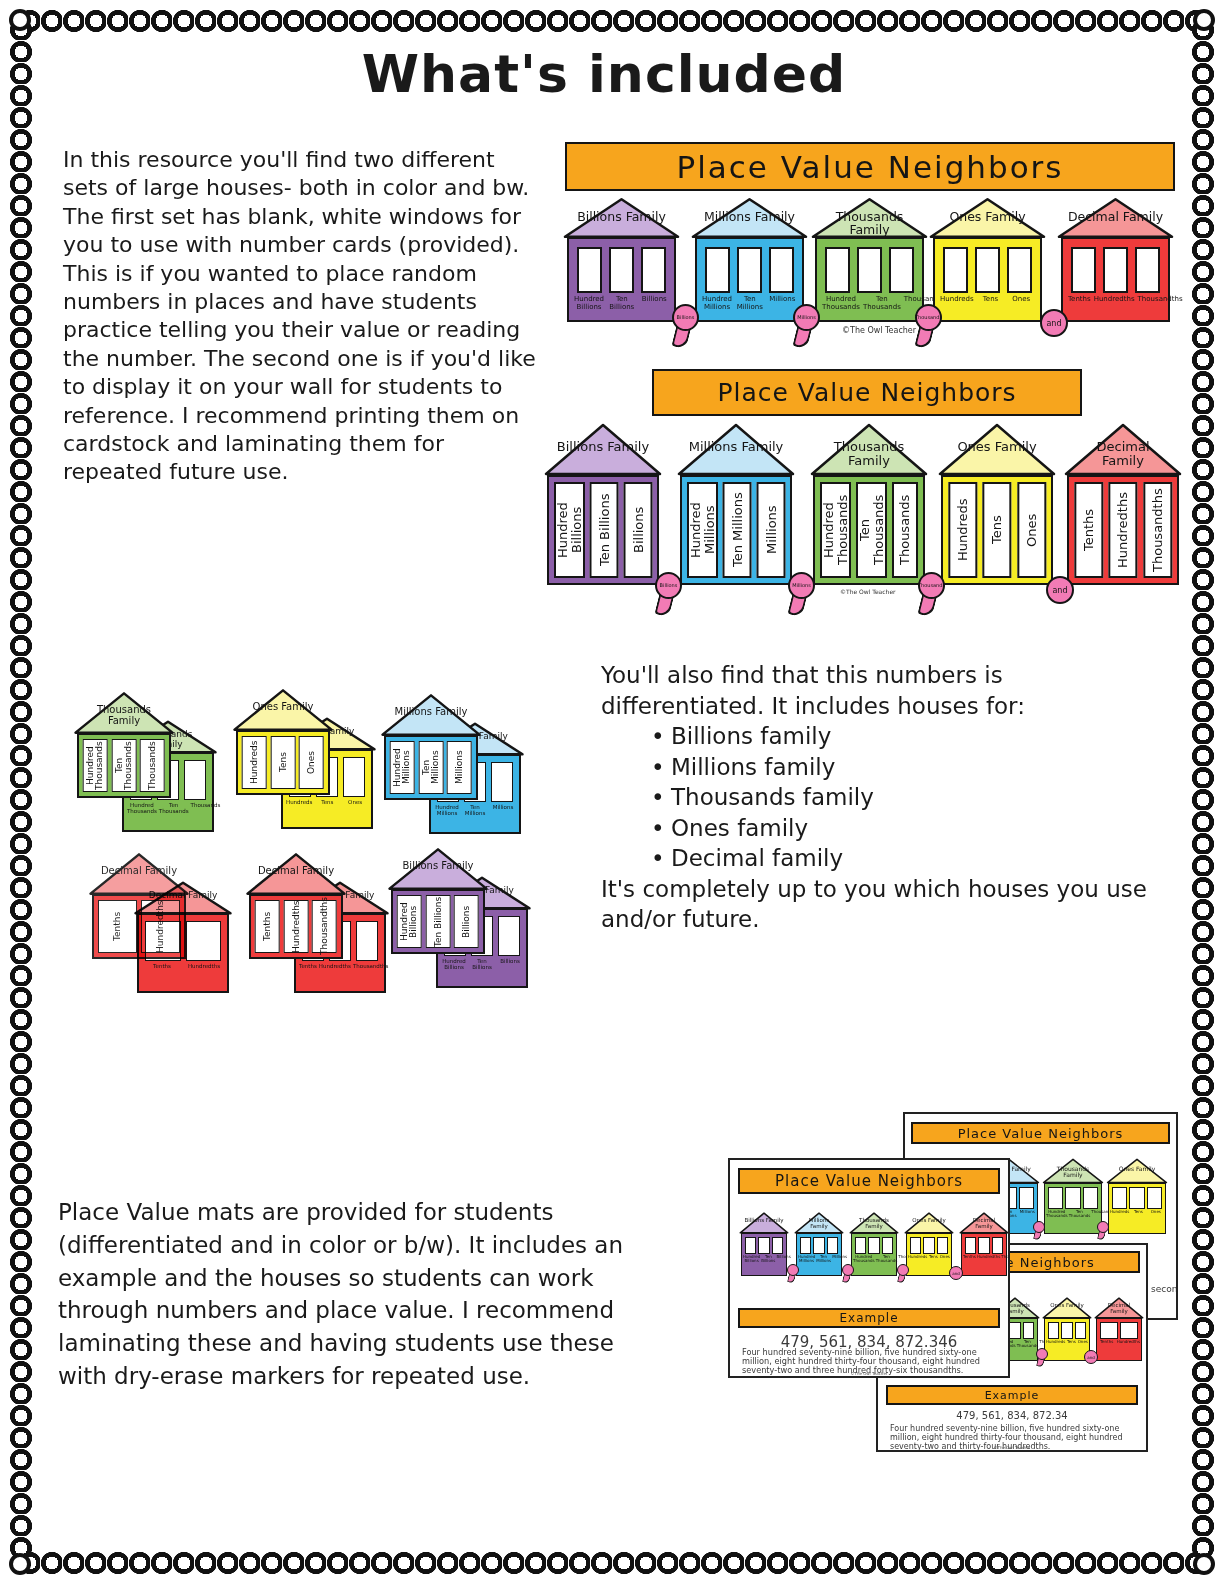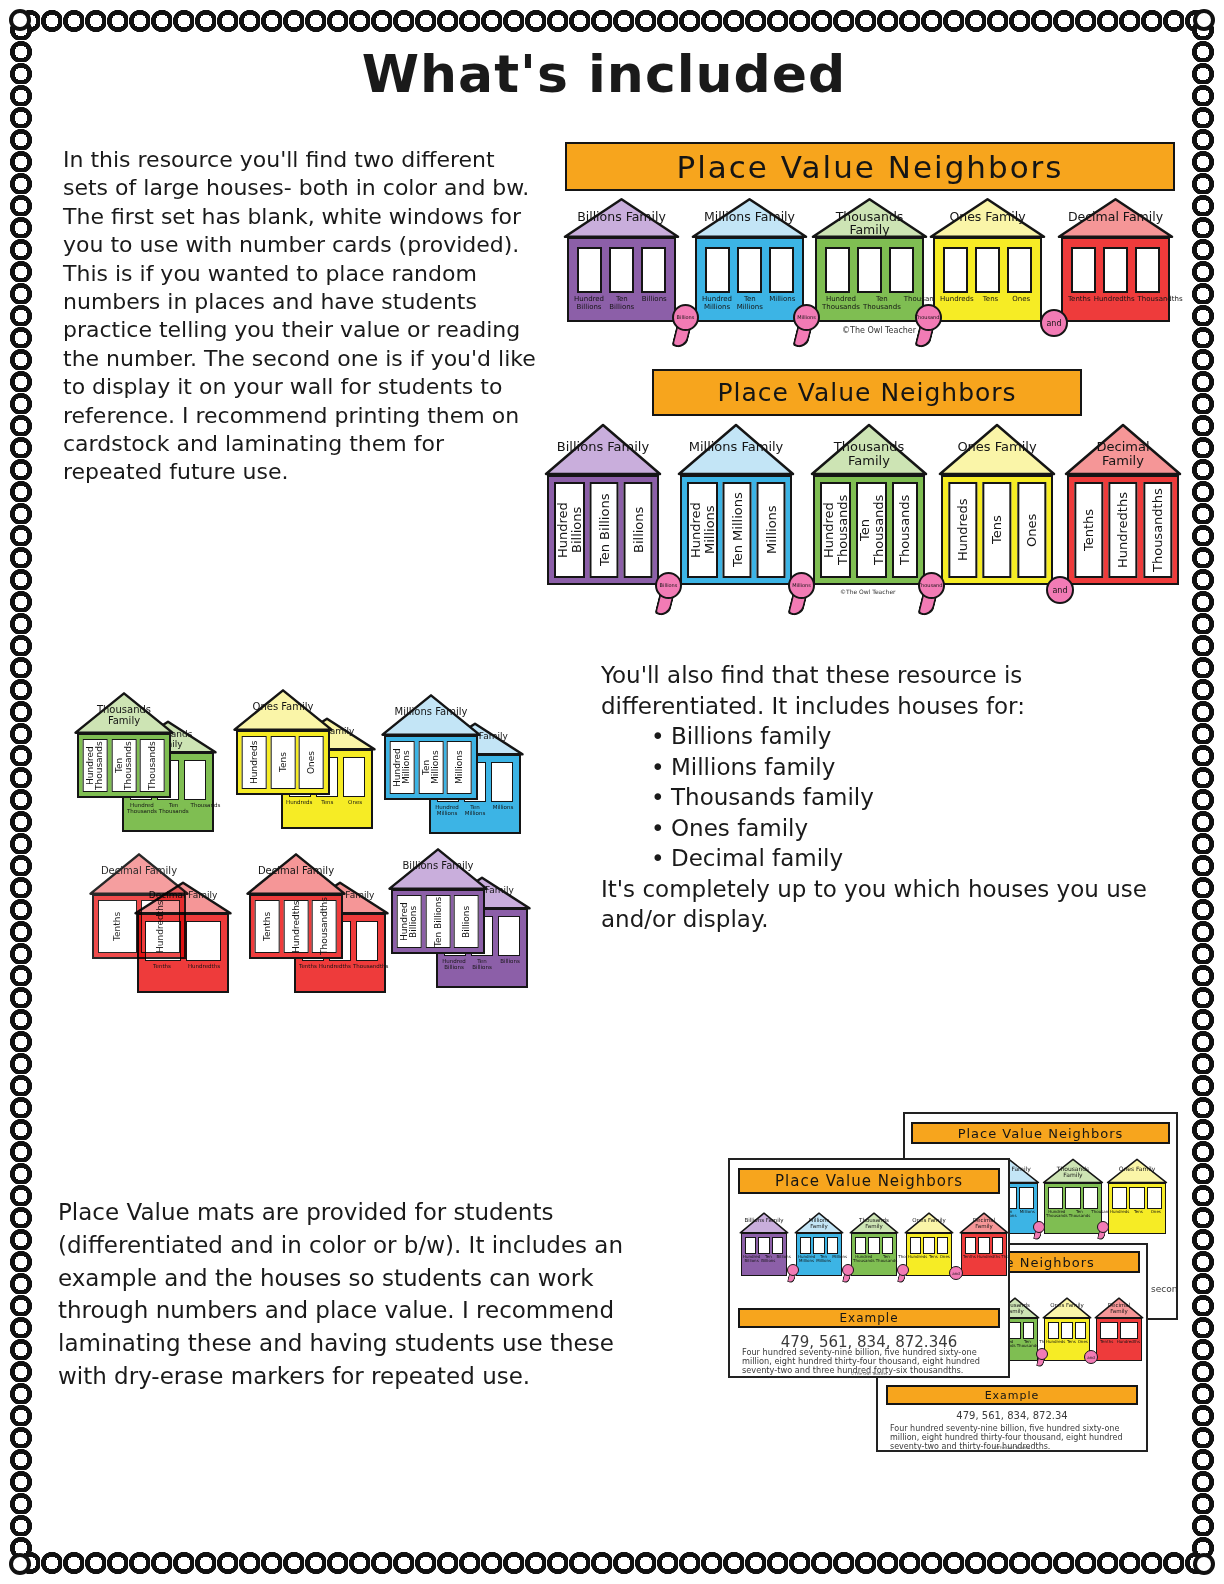--- a/index.html
+++ b/index.html
@@ -505,31 +505,31 @@
       </svg>
     <div class="roof-label">Billions Family</div>
     <div class="hbody">
         <div class="vwin">Hundred Billions</div>
         <div class="vwin">Ten Billions</div>
         <div class="vwin">Billions</div>
       </div>
   </div>
 
   <div class="diff-block">
-    <p>You'll also find that these resource is differentiated. It includes houses for:</p>
+    <p>You'll also find that this numbers is differentiated. It includes houses for:</p>
     <ul class="lvl1">
       <li>Billions family</li>
       <li>Millions family</li>
       <li>Thousands family</li>
       <li>Ones family</li>
       <li>Decimal family</li>
     </ul>
     <ul class="lvl2">
     </ul>
-    <p>It's completely up to you which houses you use and/or display.</p>
+    <p>It's completely up to you which houses you use and/or future.</p>
   </div>
 
   <p class="mats-par">Place Value mats are provided for students (differentiated and in color or b/w). It includes an example and the houses so students can work through numbers and place value. I recommend laminating these and having students use these with dry-erase markers for repeated use.</p>
 
   <div class="mat" style="left:903px;top:1112px;width:275px;height:208px;z-index:1">
     <div class="mat-title" style="left:6px;right:6px;top:8px;height:22px;font-size:13px;letter-spacing:1px">Place Value Neighbors</div>
     <div class="house m1 big f-bil" style="left:9px;top:44px">
       <svg class="roof-svg" viewBox="0 0 120 56" preserveAspectRatio="none">
           <polygon points="60,3 3,53 117,53" style="stroke-width:1.5px"></polygon>
         </svg>

